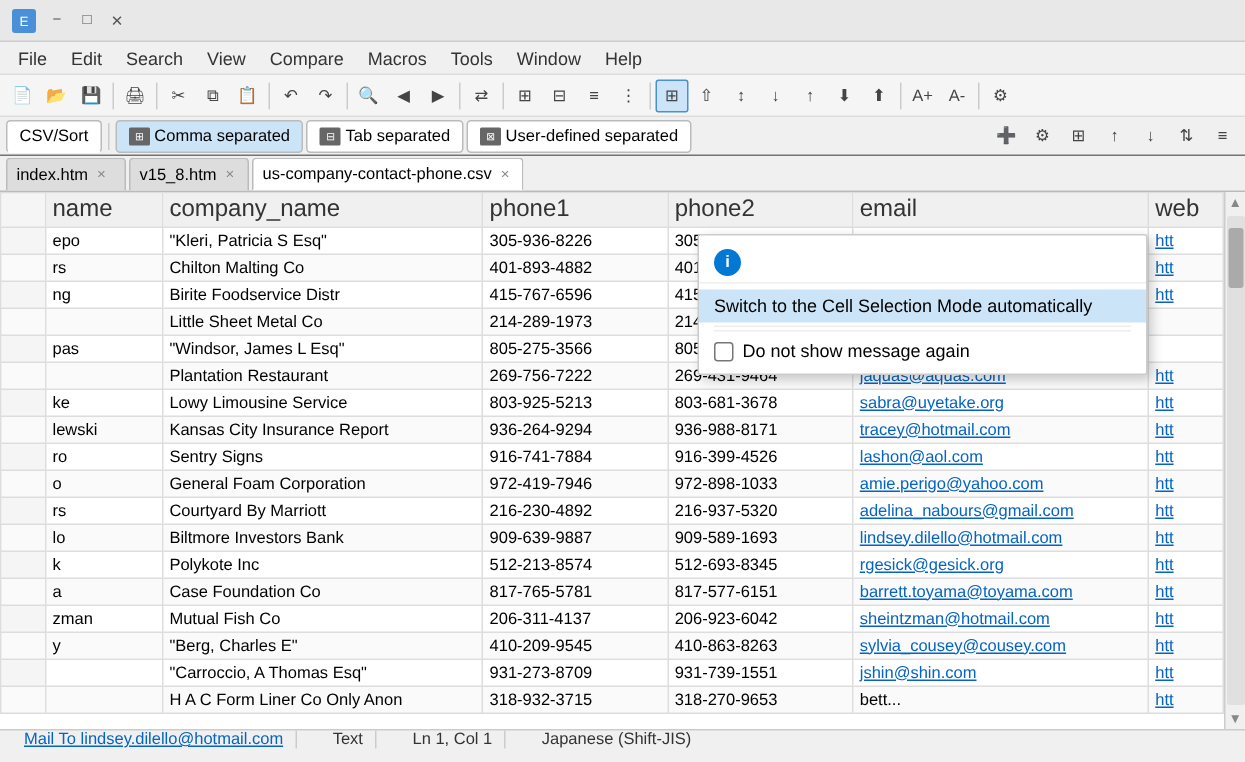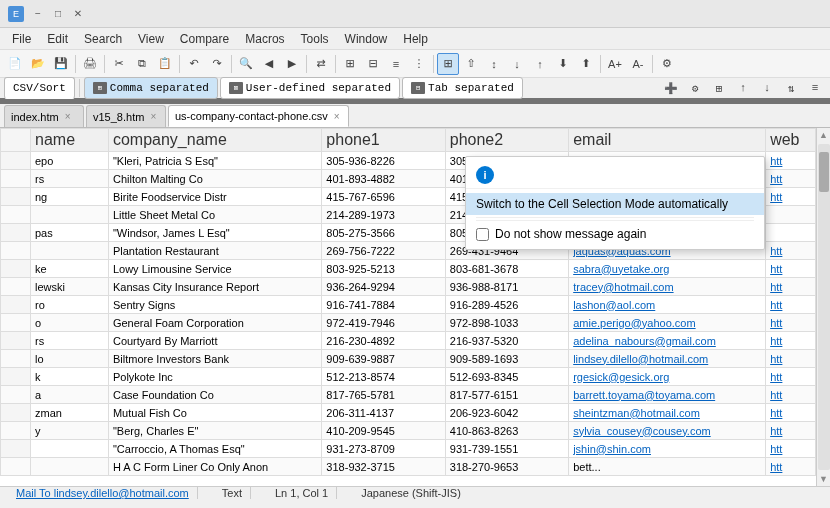--- a/index.html
+++ b/index.html
@@ -58,23 +58,22 @@
     }
     .tb-sep { width: 1px; height: 18px; background: #ccc; margin: 0 2px; }
 
     
     .tab-bar {
       height: 26px;
       background: #f0f0f0;
       display: flex;
       align-items: center;
       padding: 0 4px;
-      border-bottom: 6px solid #737373;
+      border-bottom: 1px solid #737373;
       gap: 2px;
-      font-family: Liberation Mono, monospace;
     }
     .csv-sort-tab {
       display: flex; align-items: center;
       padding: 2px 8px;
       background: #e0e0e0;
       border: 1px solid #bbb;
       border-radius: 3px;
       font-size: 11px;
       cursor: pointer;
       height: 22px;
@@ -296,26 +295,26 @@
 </div>
 
 <div class="tab-bar">
   <div class="csv-sort-tab active">CSV/Sort</div>
   <div class="tb-sep"></div>
   <div class="mode-tab active">
     <div class="mode-tab-icon" style="font-size:7px;">⊞</div>
     <span>Comma separated</span>
   </div>
   <div class="mode-tab">
+    <div class="mode-tab-icon" style="font-size:7px;">⊟</div>
+    <span>Tab separated</span>
+  </div>
+  <div class="mode-tab">
     <div class="mode-tab-icon" style="font-size:7px;">⊠</div>
     <span>User-defined separated</span>
-  </div>
-  <div class="mode-tab">
-    <div class="mode-tab-icon" style="font-size:7px;">⊟</div>
-    <span>Tab separated</span>
   </div>
   <div style="flex:1"></div>
   <div class="tb-btn">➕</div>
   <div class="tb-btn">⚙</div>
   <div class="tb-btn">⊞</div>
   <div class="tb-btn">↑</div>
   <div class="tb-btn">↓</div>
   <div class="tb-btn">⇅</div>
   <div class="tb-btn">≡</div>
 </div>
@@ -421,21 +420,21 @@
               <td class="col-phone1">936-264-9294</td>
               <td class="col-phone2">936-988-8171</td>
               <td class="col-email"><span class="email-link">tracey@hotmail.com</span></td>
               <td class="col-web"><span class="email-link">htt</span></td>
             </tr>
             <tr>
               <td class="row-num"></td>
               <td class="col-name">ro</td>
               <td class="col-company">Sentry Signs</td>
               <td class="col-phone1">916-741-7884</td>
-              <td class="col-phone2">916-289-4526</td>
+              <td class="col-phone2">916-399-4526</td>
               <td class="col-email"><span class="email-link">lashon@aol.com</span></td>
               <td class="col-web"><span class="email-link">htt</span></td>
             </tr>
             <tr>
               <td class="row-num"></td>
               <td class="col-name">o</td>
               <td class="col-company">General Foam Corporation</td>
               <td class="col-phone1">972-419-7946</td>
               <td class="col-phone2">972-898-1033</td>
               <td class="col-email"><span class="email-link">amie.perigo@yahoo.com</span></td>

